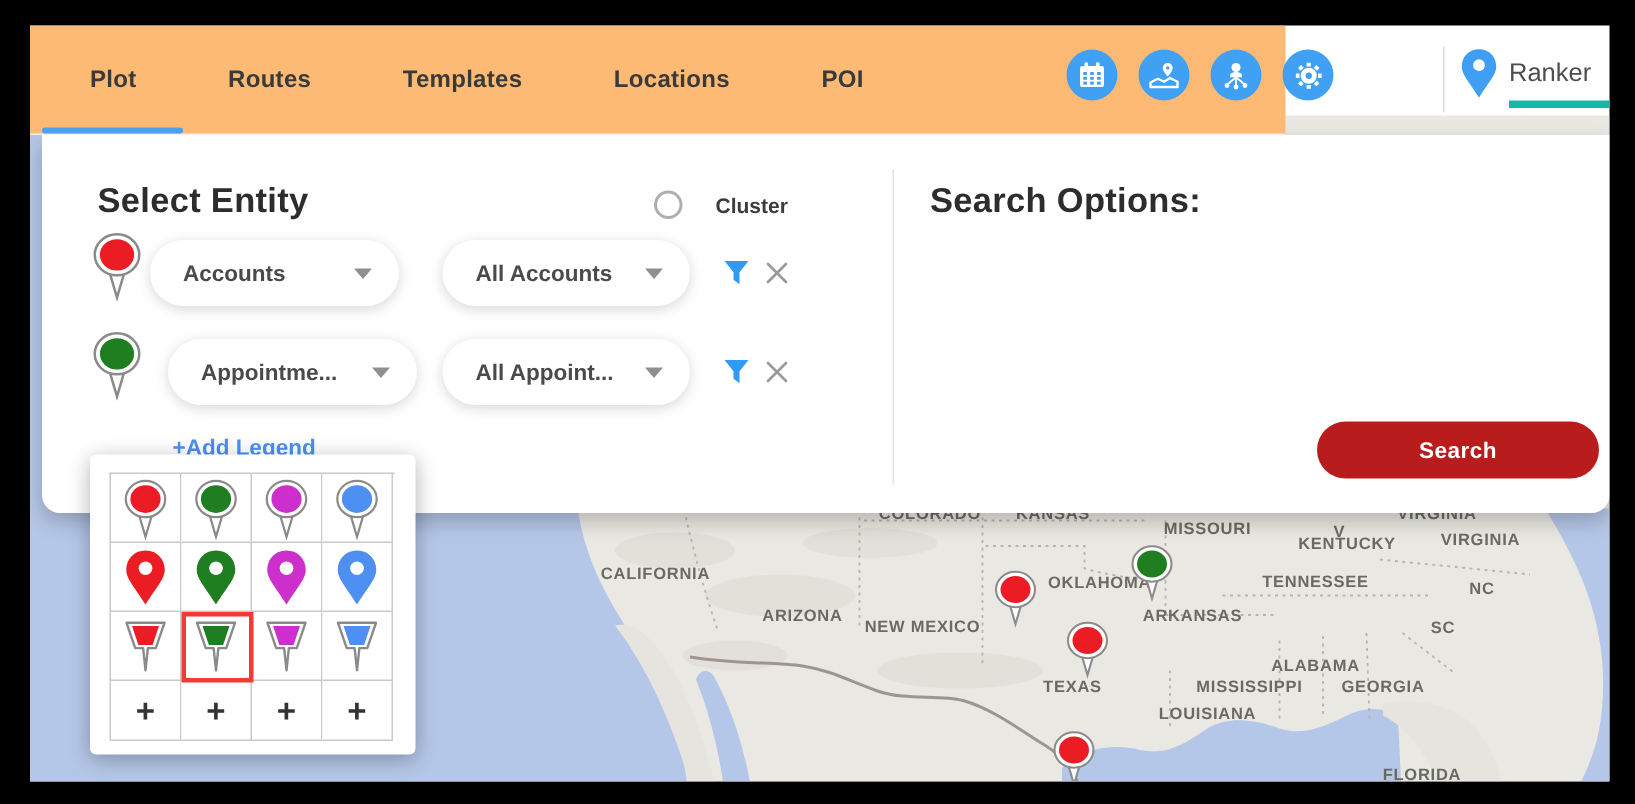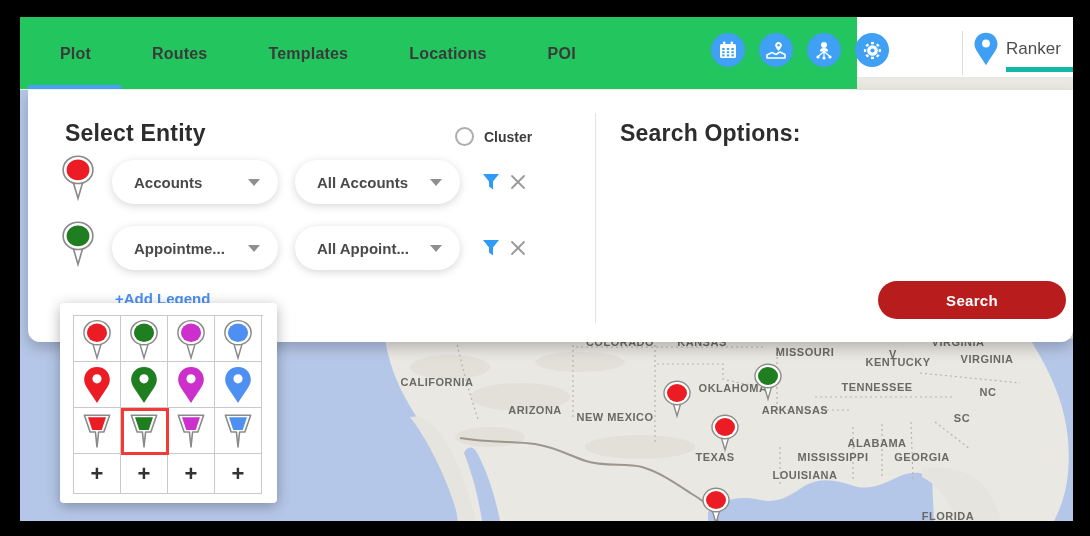--- a/index.html
+++ b/index.html
@@ -3,21 +3,21 @@
 <meta charset="utf-8">
 <style>
   * { margin:0; padding:0; box-sizing:border-box; }
   body { background:#000; width:1090px; height:536px; overflow:hidden;
          font-family:"Liberation Sans", sans-serif; }
   .frame { position:relative; width:1090px; height:536px; background:#000; }
   .viewport { position:absolute; left:20px; top:17px; width:1053px; height:504px;
               background:#fff; overflow:hidden; }
 
   
-  .header { position:absolute; left:0; top:0; width:837px; height:73px; background:#22c55e;
+  .header { position:absolute; left:0; top:0; width:837px; height:73px; background:#fdba74;
             border-bottom:1px solid #efefef; z-index:30; }
   .tabs { position:absolute; left:40px; top:0; height:73px; display:flex; align-items:center; gap:61px; }
   .tab { font-size:16px; font-weight:700; color:#3a3a3a; cursor:pointer; letter-spacing:.2px; }
   .tab-underline { position:absolute; left:8px; bottom:0; width:94px; height:4px;
                    background:#4aa0f5; border-radius:2px; }
   .iconbtn { position:absolute; top:16px; width:34px; height:34px; border-radius:50%;
              background:#3fa0f4; display:flex; align-items:center; justify-content:center; cursor:pointer; }
   .hdr-divider { position:absolute; left:942px; top:14px; width:1px; height:44px; background:#ddd; }
   .loc-pin { position:absolute; left:953px; top:15px; }
   .loc-input { position:absolute; left:986px; top:22px; width:70px; border:none; outline:none;
@@ -26,21 +26,21 @@
 
   
   .map { position:absolute; left:0; top:0; width:1053px; height:504px; z-index:1; }
   .maplabel { font-family:"Liberation Sans",sans-serif; font-size:11px; font-weight:bold;
               fill:#6a6a65; letter-spacing:.5px; }
 
   
   .panel { position:absolute; left:8px; top:73px; width:1045px; height:252px; background:#fff;
            border-radius:0 0 12px 12px; box-shadow:0 6px 14px rgba(0,0,0,.22); z-index:20; }
   .section-title { position:absolute; font-size:23px; font-weight:700; color:#2d2d2d; letter-spacing:.2px; }
-  .cluster { position:absolute; left:427px; top:37px; display:flex; align-items:center; gap:10px; cursor:pointer;justify-content:flex-end; }
+  .cluster { position:absolute; left:408px; top:37px; display:flex; align-items:center; gap:22px; cursor:pointer;justify-content:flex-end; }
   .radio { width:19px; height:19px; border:2px solid #aeaeae; border-radius:50%; background:#fff; }
   .cluster-label { font-size:14px; font-weight:600; color:#3c3c3c; }
   .pill { position:absolute; height:44px; background:#fff; border-radius:22px;
           box-shadow:0 2px 9px rgba(0,0,0,.16); display:flex; align-items:center;
           justify-content:space-between; padding:0 18px 0 22px; cursor:pointer; }
   .pill-label { font-size:15px; color:#4a4a4a; font-weight:600; white-space:nowrap; overflow:hidden; }
   .caret { width:0; height:0; border-left:6px solid transparent; border-right:6px solid transparent;
            border-top:7px solid #8f8f8f; margin-left:12px; flex:none; }
   .row-pin { position:absolute; }
   .funnel, .xicon { position:absolute; cursor:pointer; }
@@ -243,21 +243,21 @@
       <div class="cluster">
         <div class="radio"></div>
         <div class="cluster-label">Cluster</div>
       </div>
 
       <span class="row-pin" id="entity-pin-0" style="left:31px; top:62px"><svg width="38" height="50" viewBox="-16 -14 32 40">
     <path d="M-5,7 L0,24 L5,7 Z" fill="#fff" stroke="#8a8a8a" stroke-width="1.4"></path>
     <ellipse cx="0" cy="0" rx="12.5" ry="11.5" fill="#fff" stroke="#8a8a8a" stroke-width="1.4"></ellipse>
     <ellipse cx="0" cy="0" rx="9.6" ry="8.8" fill="#ec1c24"></ellipse>
           </svg></span>
-      <div class="pill" style="left:84px; top:70px; width:166px">
+      <div class="pill" style="left:72px; top:70px; width:166px">
         <span class="pill-label">Accounts</span>
         <span class="caret"></span>
       </div>
       <div class="pill" style="left:267px; top:70px; width:165px">
         <span class="pill-label">All Accounts</span>
         <span class="caret"></span>
       </div>
       <span class="funnel" style="left:454px; top:83px">
         <svg width="18" height="18" viewBox="0 0 18 18">
             <path d="M1,1 L17,1 L11,8.5 L11,16.5 L7,13.5 L7,8.5 Z" fill="#2f9bf6"></path>

